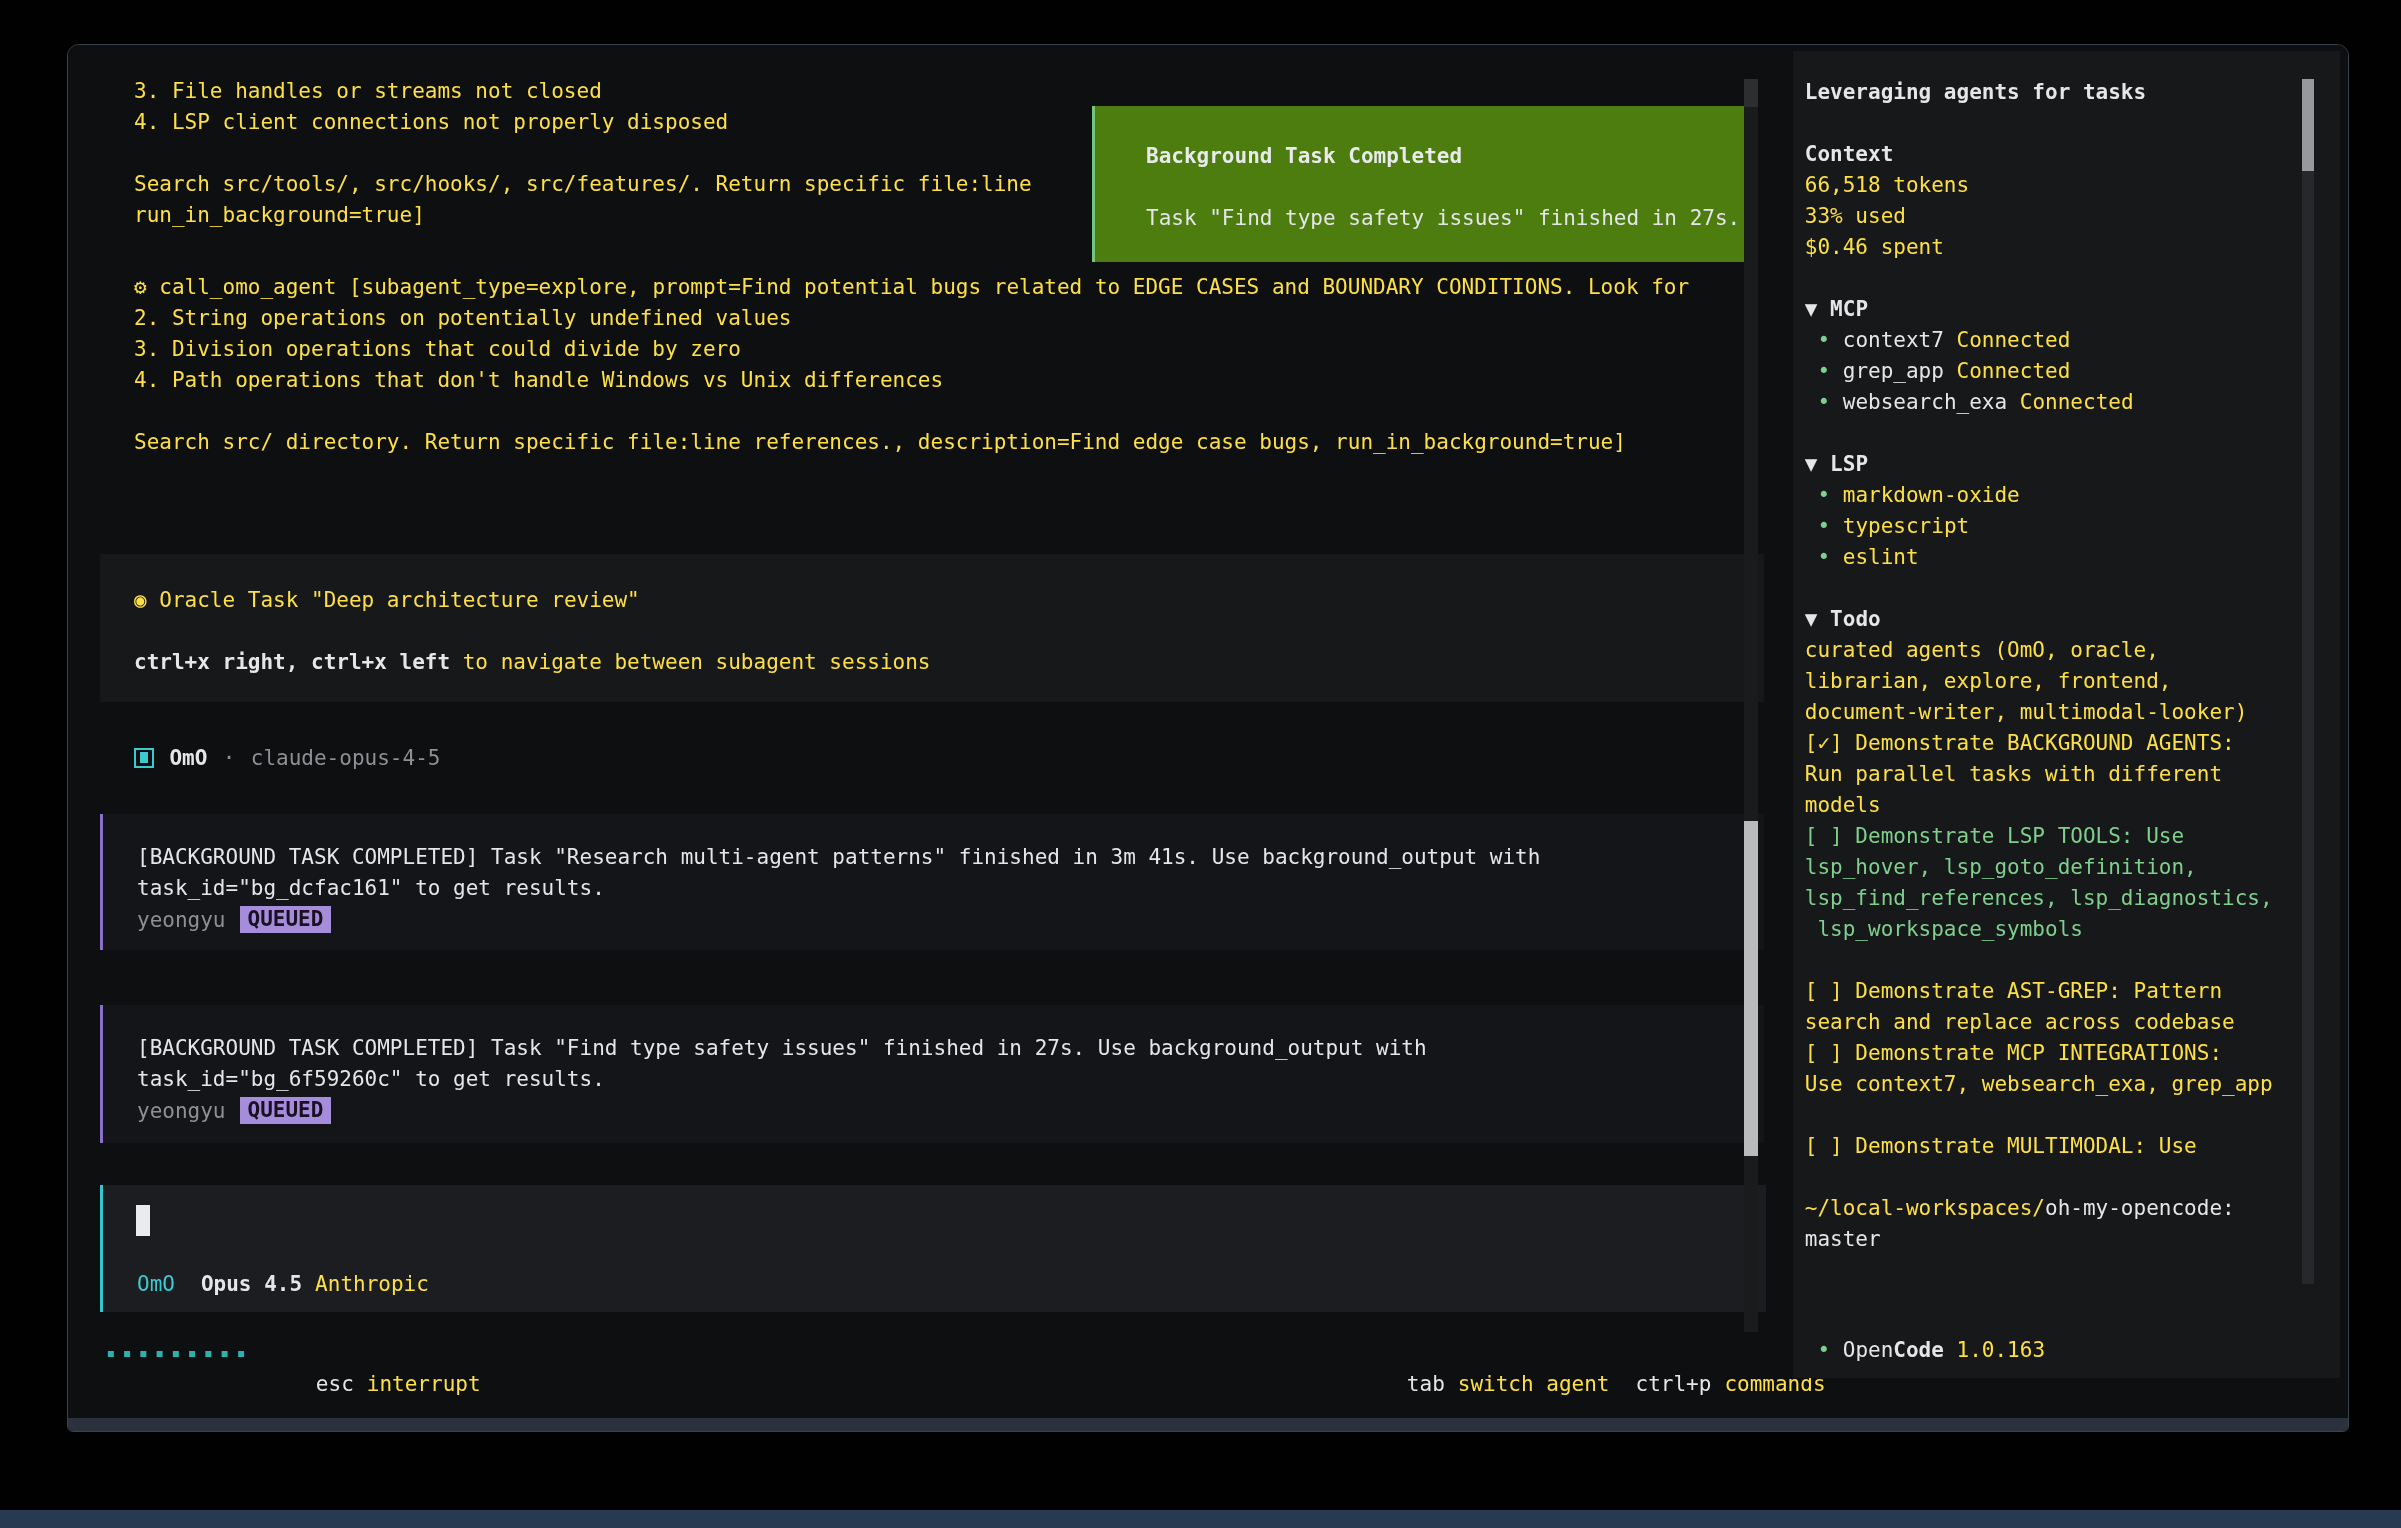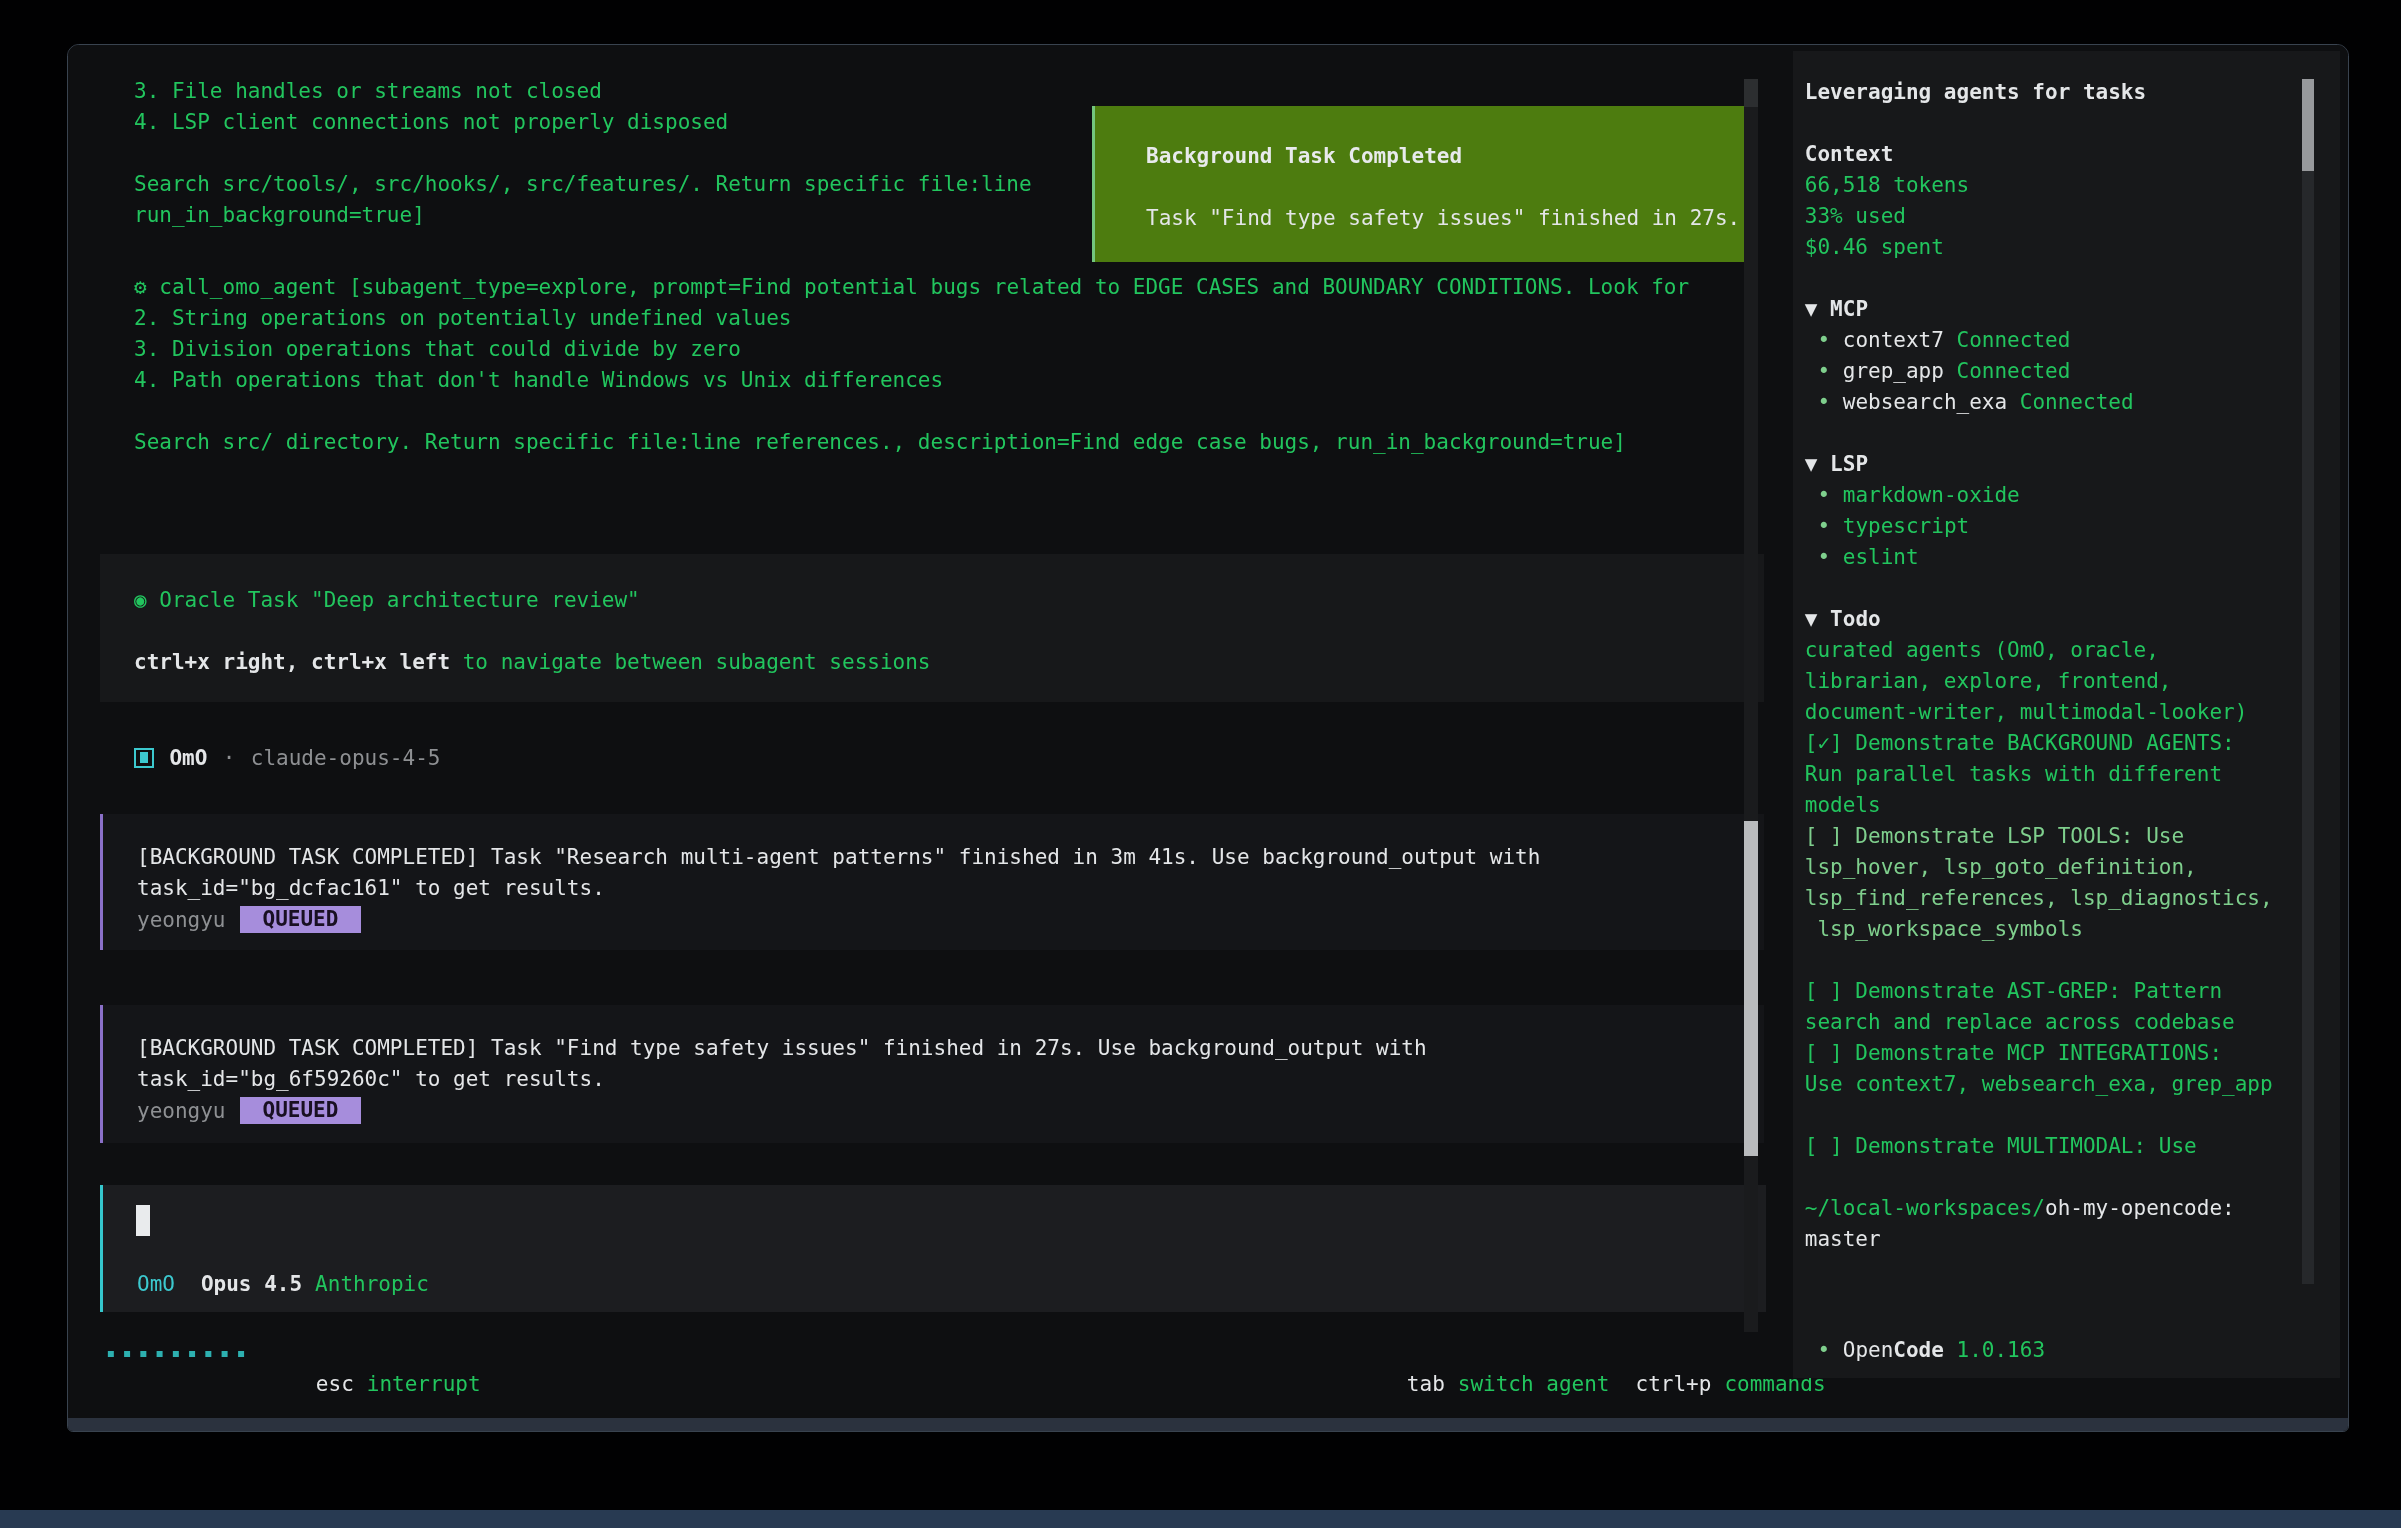--- a/index.html
+++ b/index.html
@@ -23,21 +23,21 @@
   .title-wrap{display:flex;align-items:center;gap:9.5px;color:#b4b6b9;
     font-family:"Liberation Sans",sans-serif;font-weight:bold;font-size:17.7px}
   .folder-icon{width:21px;height:16px;background:#4da0e8;border-radius:1.8px;position:relative;
     box-shadow:inset 0 -5.9px 0 #3d8fd6}
   .folder-icon::before{content:'';position:absolute;top:-3.5px;left:0;width:8.9px;height:3.5px;
     background:#4da0e8;border-radius:1.8px 1.8px 0 0}
   .win-footer{flex:0 0 13px;background:#2b323e}
   
   .term{position:relative;flex:1;background:#0e0f11;font-size:21px;color:#8e9093}
   .tline{height:31px;line-height:31px;white-space:pre}
-  .c-g{color:#22c55e}.c-w{color:#e4e6e8}.c-gr{color:#7fcf8d}.c-cy{color:#3cc9cf}
+  .c-g{color:#fde047}.c-w{color:#e4e6e8}.c-gr{color:#7fcf8d}.c-cy{color:#3cc9cf}
   .b{font-weight:bold}
   #top-text{position:absolute;left:66px;top:31px}
   #tool-call{position:absolute;left:66px;top:227px;width:1631px;overflow:hidden}
   
   #toast{position:absolute;left:1024px;top:61px;width:662px;height:156px;box-sizing:border-box;
     background:#4d7c0f;border-left:3.5px solid #74c67e;border-right:3.5px solid #74c67e;
     padding:35px 0 0 51px}
   .toast-title{height:31px;line-height:31px;font-weight:bold;color:#e8eaec;white-space:pre}
   .toast-gap{height:31px}
   .toast-body{height:31px;line-height:31px;color:#e4e6e8;white-space:pre}
@@ -53,21 +53,21 @@
   .agent-sep{color:#8e9093}
   .agent-model{color:#8e9093}
   
   .task-block{position:absolute;left:32px;width:1664px;box-sizing:border-box;background:#141518;
     border-left:3.5px solid #8a70c8;padding:28px 0 0 34px}
   #task-a{top:769px;height:136px}
   #task-b{top:960px;height:138px}
   .task-footer{height:31px;display:flex;align-items:center}
   .task-user{color:#8e9093}
   .badge{display:inline-block;background:#a68ddc;color:#191022;font-weight:bold;
-    padding:0 23px;margin-left:14px;height:27px;line-height:27px}
+    padding:0 8px;margin-left:14px;height:27px;line-height:27px}
   
   #input-box{position:absolute;left:32px;top:1140px;width:1666px;height:127px;box-sizing:border-box;
     background:#1c1d20;border-left:3.5px solid #35c7cd}
   #cursor{position:absolute;left:33px;top:19.5px;width:13.6px;height:31px;background:#e9ebed}
   #model-line{position:absolute;left:34px;top:84px;height:31px;line-height:31px;white-space:pre;display:flex}
   .gap22{display:inline-block;width:13px}.gap44{display:inline-block;width:26px}
   
   #dots{position:absolute;left:38px;top:1293px;height:31px;line-height:31px;
     font-size:15.4px;letter-spacing:7px;color:#2db0b0}
   #hint-esc{position:absolute;left:172px;top:1293px;height:31px;line-height:31px;white-space:pre}

